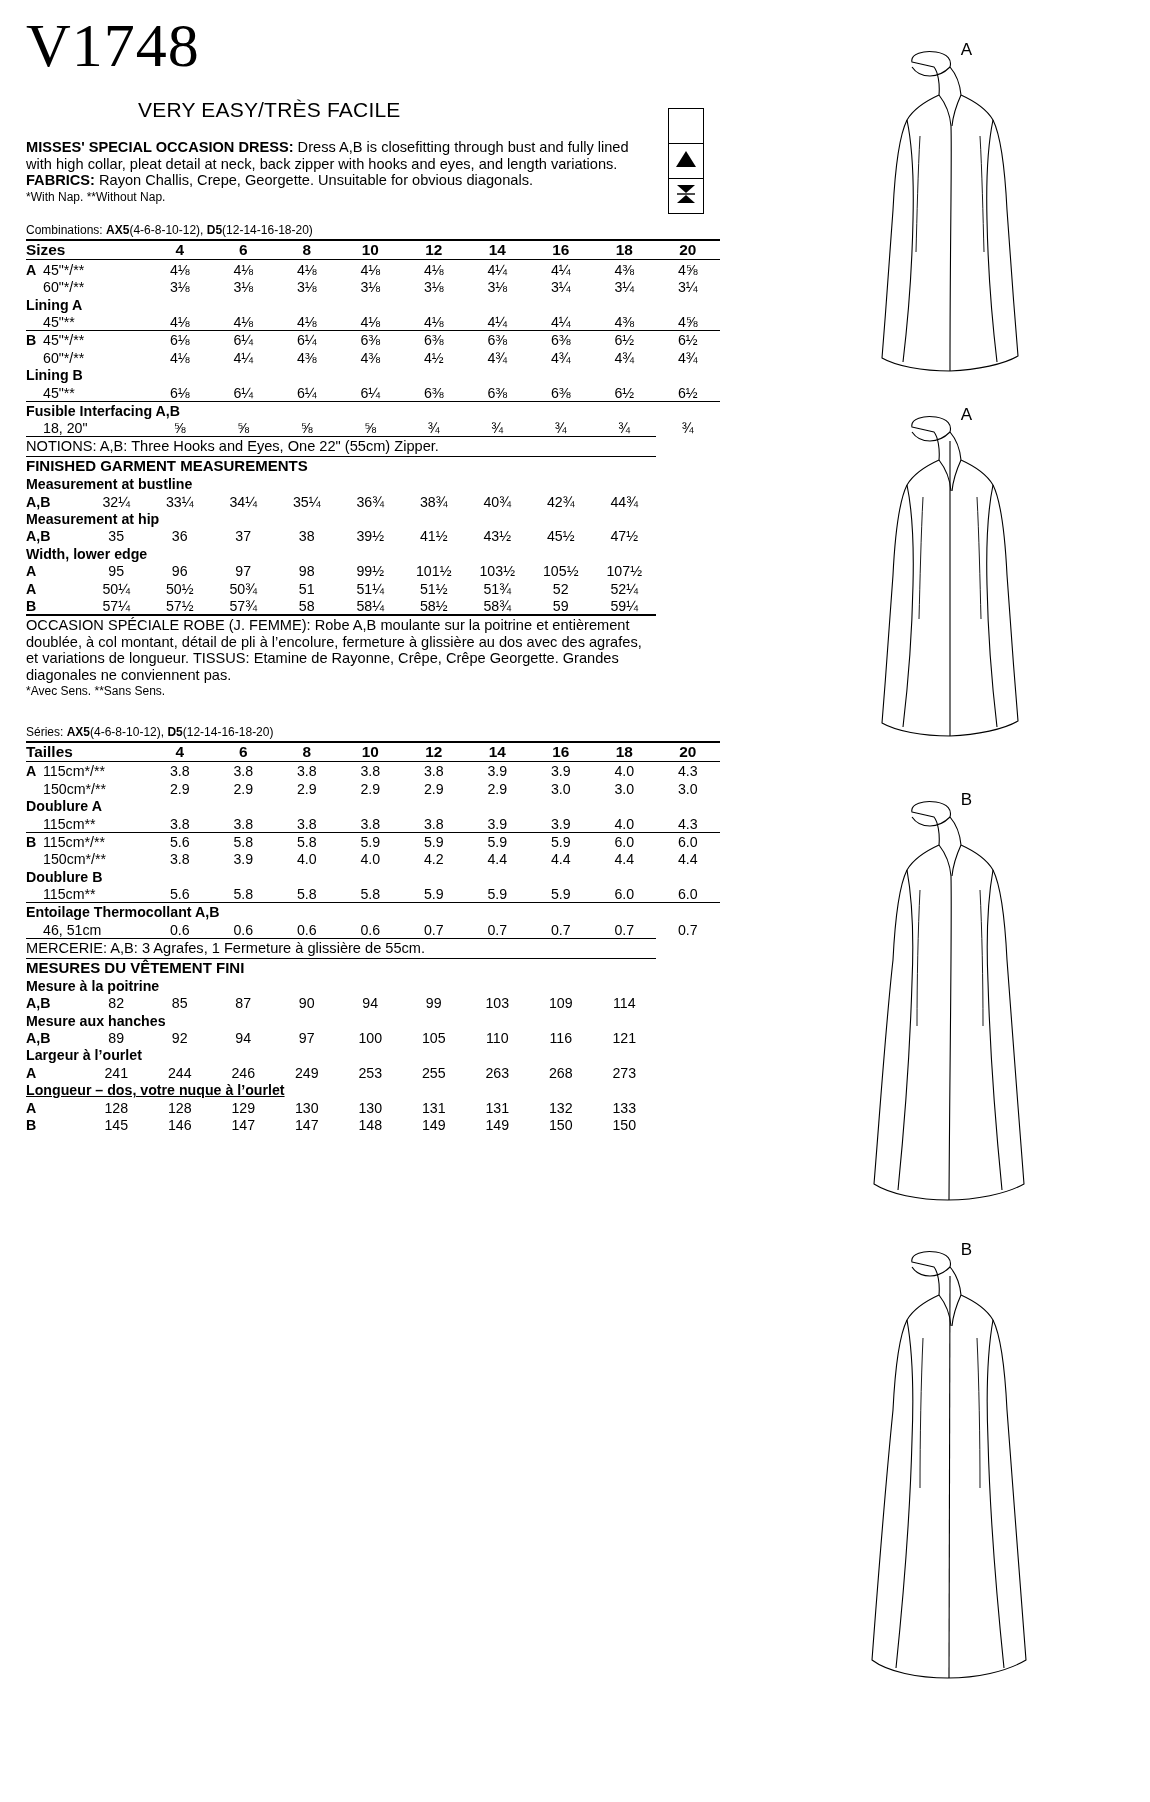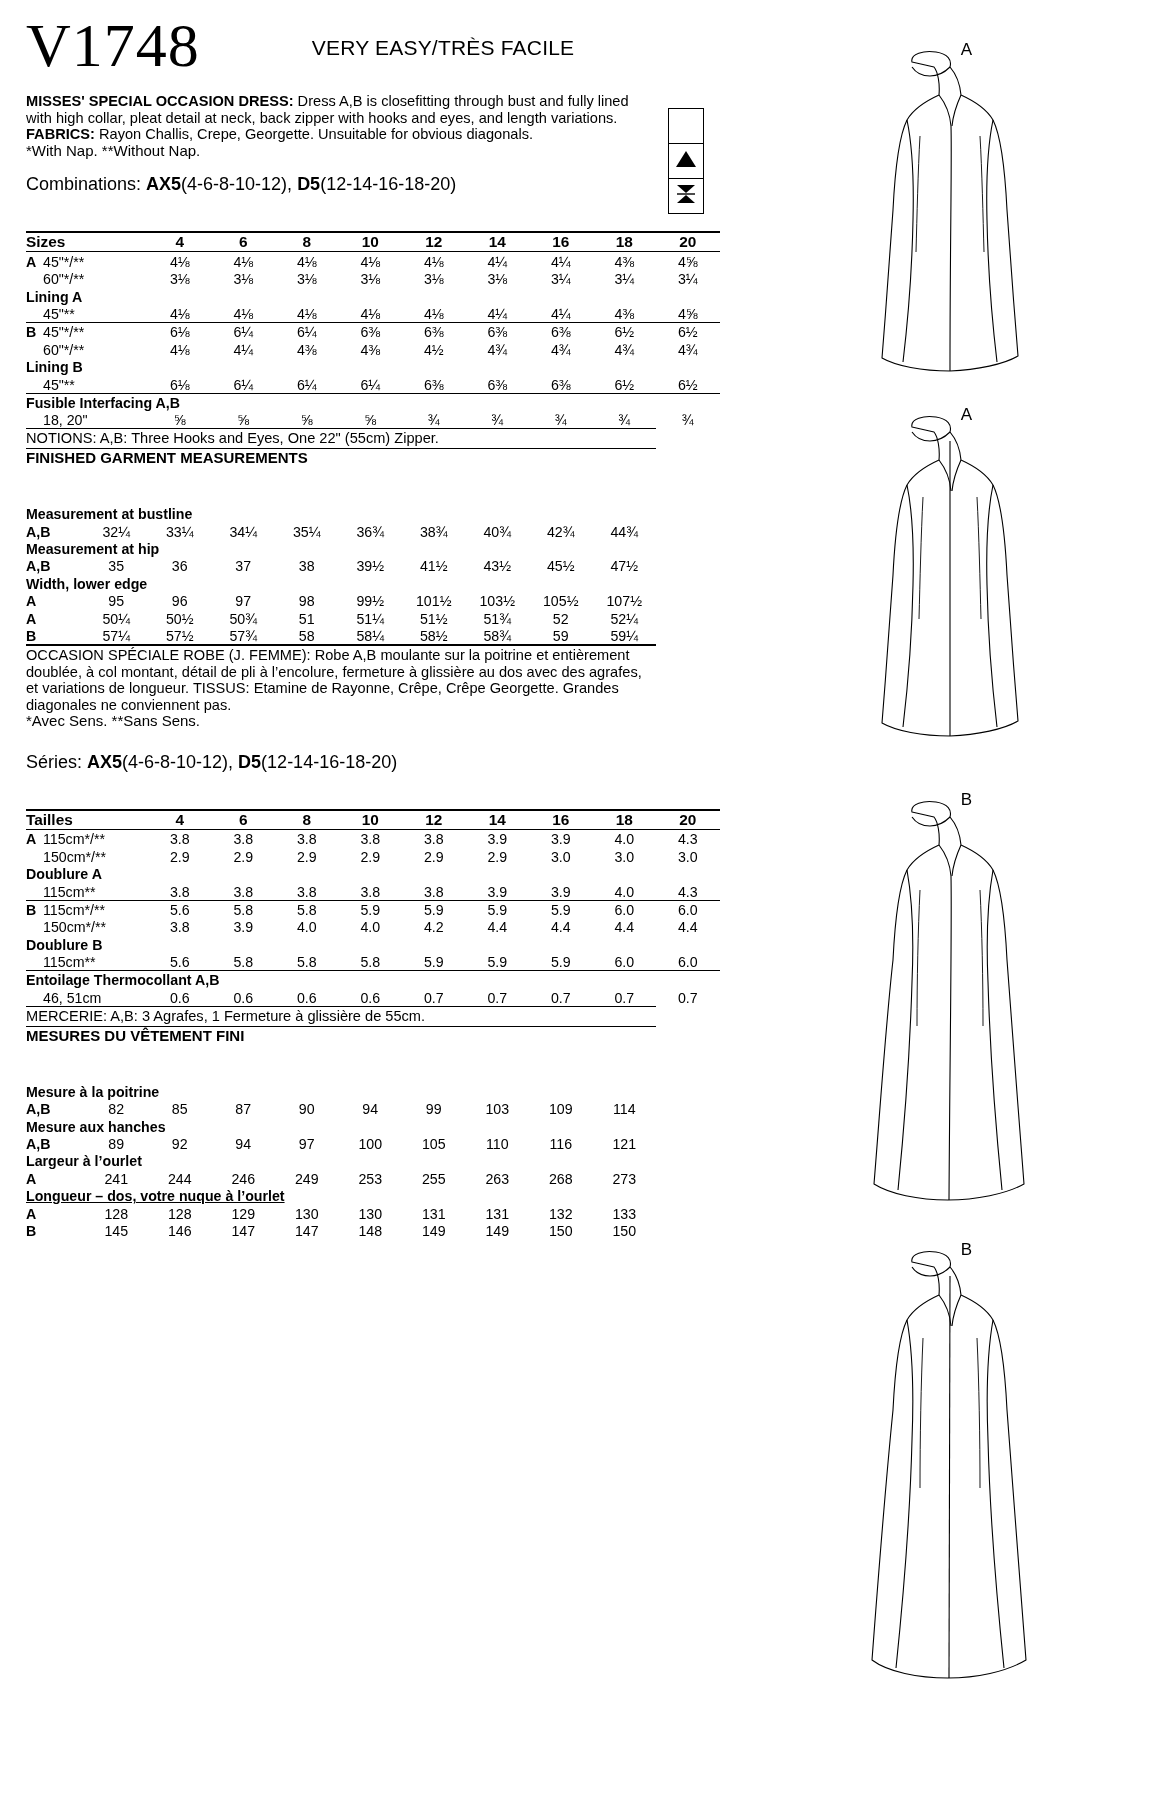--- a/index.html
+++ b/index.html
@@ -11,36 +11,36 @@
   }
   .page{position:absolute;inset:0;}
 
   
   .left{position:absolute;left:26px;top:14px;width:630px;}
 
   .pattern-no{
     font-family:"Liberation Serif","DejaVu Serif",serif;
     font-size:62px;line-height:62px;font-weight:400;letter-spacing:1px;
   }
-  .header-row{display:flex;align-items:flex-start;}
+  .header-row{display:flex;align-items:flex-start;flex-direction:column;}
   .very-easy{
     font-size:21px;font-weight:400;letter-spacing:.2px;
     margin-left:112px;margin-top:22px;white-space:nowrap;
   }
 
   .desc{
     margin-top:17px;font-size:14.6px;line-height:16.6px;text-align:left;
   }
   .desc b{font-weight:bold;}
-  .nap{font-size:15px;line-height:16.6px;}
-
-  .combi{margin-top:17px;font-size:18px;line-height:17px;}
+  .nap{font-size:12px;line-height:16.6px;}
+
+  .combi{margin-top:17px;font-size:12px;line-height:17px;}
   .combi b{font-weight:bold;}
 
-  table.sz{border-collapse:collapse;width:630px;font-size:14.2px;table-layout:fixed;margin-top:38px;}
+  table.sz{border-collapse:collapse;width:630px;font-size:14.2px;table-layout:fixed;}
   table.sz td{padding:0;vertical-align:bottom;height:17.4px;}
   .lbl{width:122px;text-align:left;white-space:nowrap;}
   .lbl .a{font-weight:bold;display:inline-block;width:17px;}
   .num{width:63.5px;text-align:center;}
   .hdr td{font-weight:bold;font-size:15.4px;height:20px;}
   .rule-t td{border-top:1.6px solid #000;}
   .rule-th td{border-top:2.6px solid #000;border-bottom:0;}
   .grp{font-weight:bold;text-align:left;}
 
   .band{

